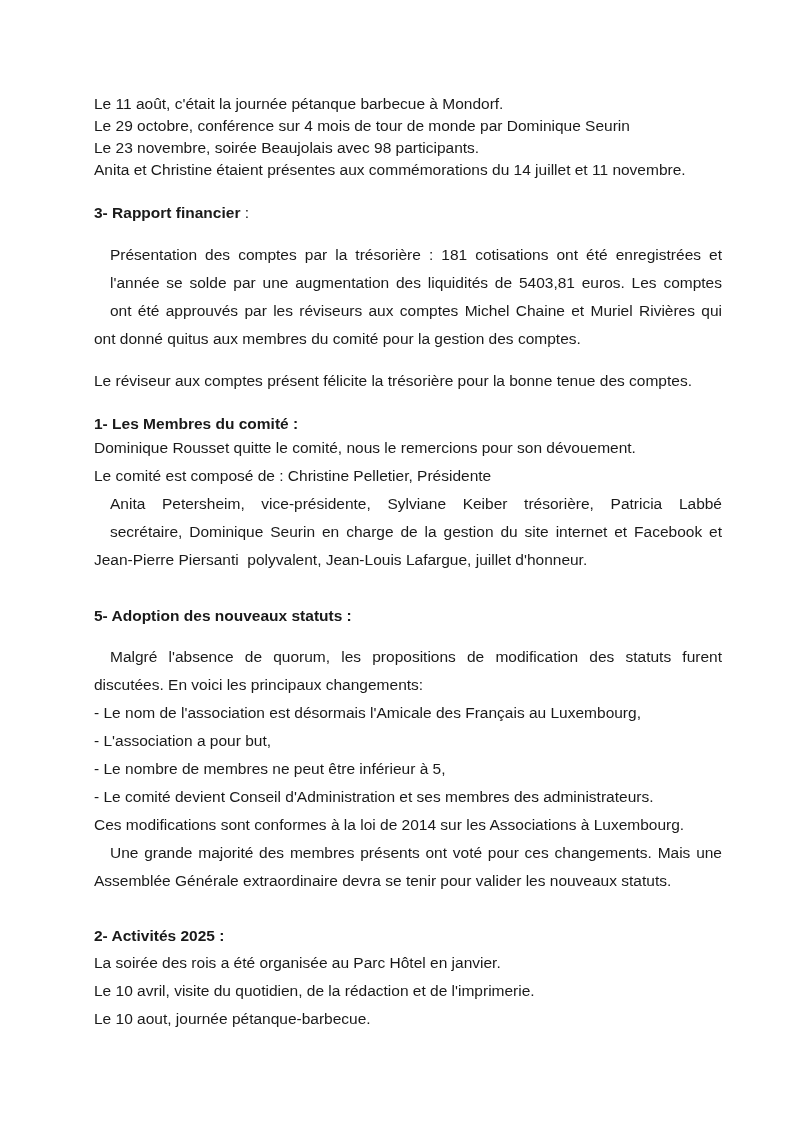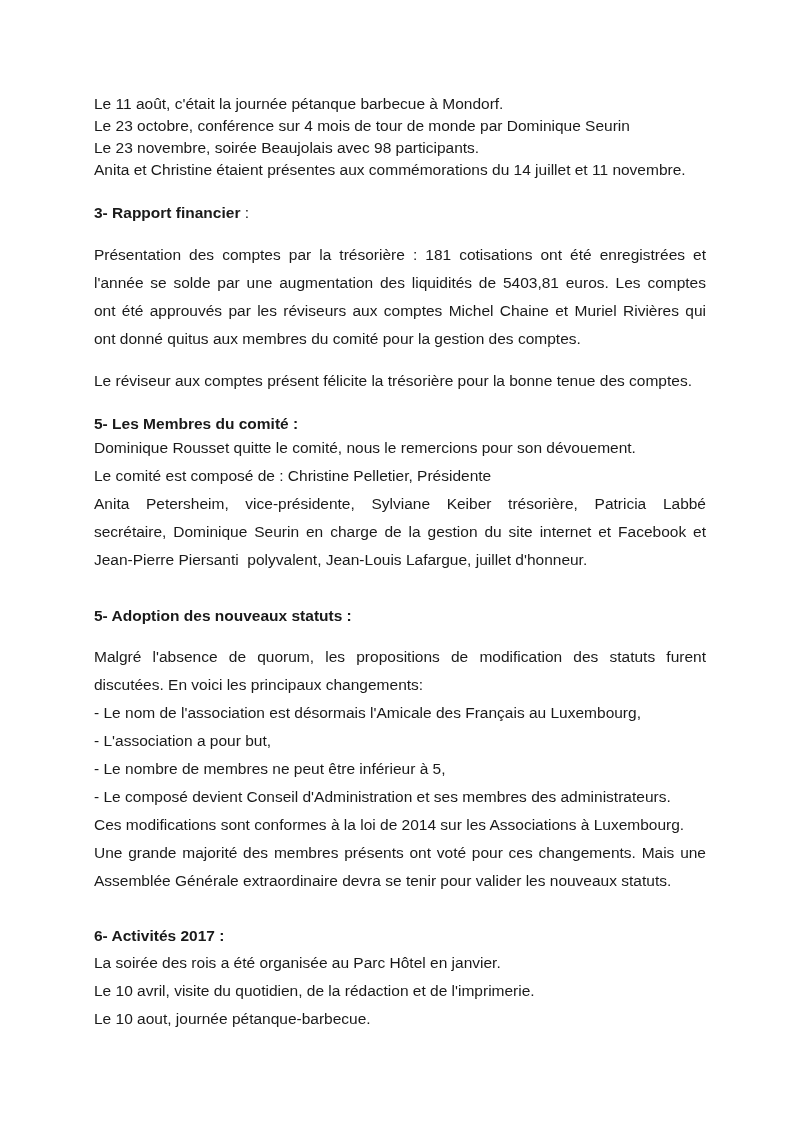--- a/index.html
+++ b/index.html
@@ -17,57 +17,58 @@
       position: absolute;
       left: 0;
       white-space: nowrap;
       line-height: 20px;
     }
     .just {
       width: 612px;
       text-align: justify;
       text-align-last: justify;
       white-space: normal;
+      margin-left: 16px;
     }
     .heading { font-weight: bold; text-align: right; }
     .heading .plain { font-weight: normal; }
   </style>
 </head>
 <body>
 
 <div class="page">
 
   <div class="line" style="top:94px">Le 11 août, c'était la journée pétanque barbecue à Mondorf.</div>
-  <div class="line" style="top:116px">Le 23 octobre, conférence sur 4 mois de tour de monde par Dominique Seurin</div>
+  <div class="line" style="top:116px">Le 29 octobre, conférence sur 4 mois de tour de monde par Dominique Seurin</div>
   <div class="line" style="top:138px">Le 23 novembre, soirée Beaujolais avec 98 participants.</div>
   <div class="line" style="top:160px">Anita et Christine étaient présentes aux commémorations du 14 juillet et 11 novembre.</div>
 
   <div class="line heading" style="top:203px"><span>3- Rapport financier</span><span class="plain"> :</span></div>
   <div class="line just" style="top:245px">Présentation des comptes par la trésorière : 181 cotisations ont été enregistrées et</div>
   <div class="line just" style="top:273px">l'année se solde par une augmentation des liquidités de 5403,81 euros. Les comptes</div>
   <div class="line just" style="top:301px">ont été approuvés par les réviseurs aux comptes Michel Chaine et Muriel Rivières qui</div>
   <div class="line" style="top:329px">ont donné quitus aux membres du comité pour la gestion des comptes.</div>
   <div class="line" style="top:371px">Le réviseur aux comptes présent félicite la trésorière pour la bonne tenue des comptes.</div>
 
-  <div class="line heading" style="top:414px">5- Les Membres du comité :</div>
+  <div class="line heading" style="top:414px">1- Les Membres du comité :</div>
   <div class="line" style="top:438px">Dominique Rousset quitte le comité, nous le remercions pour son dévouement.</div>
   <div class="line" style="top:466px">Le comité est composé de : Christine Pelletier, Présidente</div>
   <div class="line just" style="top:494px">Anita Petersheim, vice-présidente, Sylviane Keiber trésorière, Patricia Labbé</div>
   <div class="line just" style="top:522px">secrétaire, Dominique Seurin en charge de la gestion du site internet et Facebook et</div>
   <div class="line" style="top:550px; white-space:pre">Jean-Pierre Piersanti  polyvalent, Jean-Louis Lafargue, juillet d'honneur.</div>
 
   <div class="line heading" style="top:606px">5- Adoption des nouveaux statuts :</div>
   <div class="line just" style="top:647px">Malgré l'absence de quorum, les propositions de modification des statuts furent</div>
   <div class="line" style="top:675px">discutées. En voici les principaux changements:</div>
   <div class="line" style="top:703px">- Le nom de l'association est désormais l'Amicale des Français au Luxembourg,</div>
   <div class="line" style="top:731px">- L'association a pour but,</div>
   <div class="line" style="top:759px">- Le nombre de membres ne peut être inférieur à 5,</div>
-  <div class="line" style="top:787px">- Le composé devient Conseil d'Administration et ses membres des administrateurs.</div>
+  <div class="line" style="top:787px">- Le comité devient Conseil d'Administration et ses membres des administrateurs.</div>
   <div class="line" style="top:815px">Ces modifications sont conformes à la loi de 2014 sur les Associations à Luxembourg.</div>
   <div class="line just" style="top:843px">Une grande majorité des membres présents ont voté pour ces changements. Mais une</div>
   <div class="line" style="top:871px">Assemblée Générale extraordinaire devra se tenir pour valider les nouveaux statuts.</div>
 
-  <div class="line heading" style="top:926px">6- Activités 2017 :</div>
+  <div class="line heading" style="top:926px">2- Activités 2025 :</div>
   <div class="line" style="top:953px">La soirée des rois a été organisée au Parc Hôtel en janvier.</div>
   <div class="line" style="top:981px">Le 10 avril, visite du quotidien, de la rédaction et de l'imprimerie.</div>
   <div class="line" style="top:1009px">Le 10 aout, journée pétanque-barbecue.</div>
 
 </div>
 
 </body></html>

